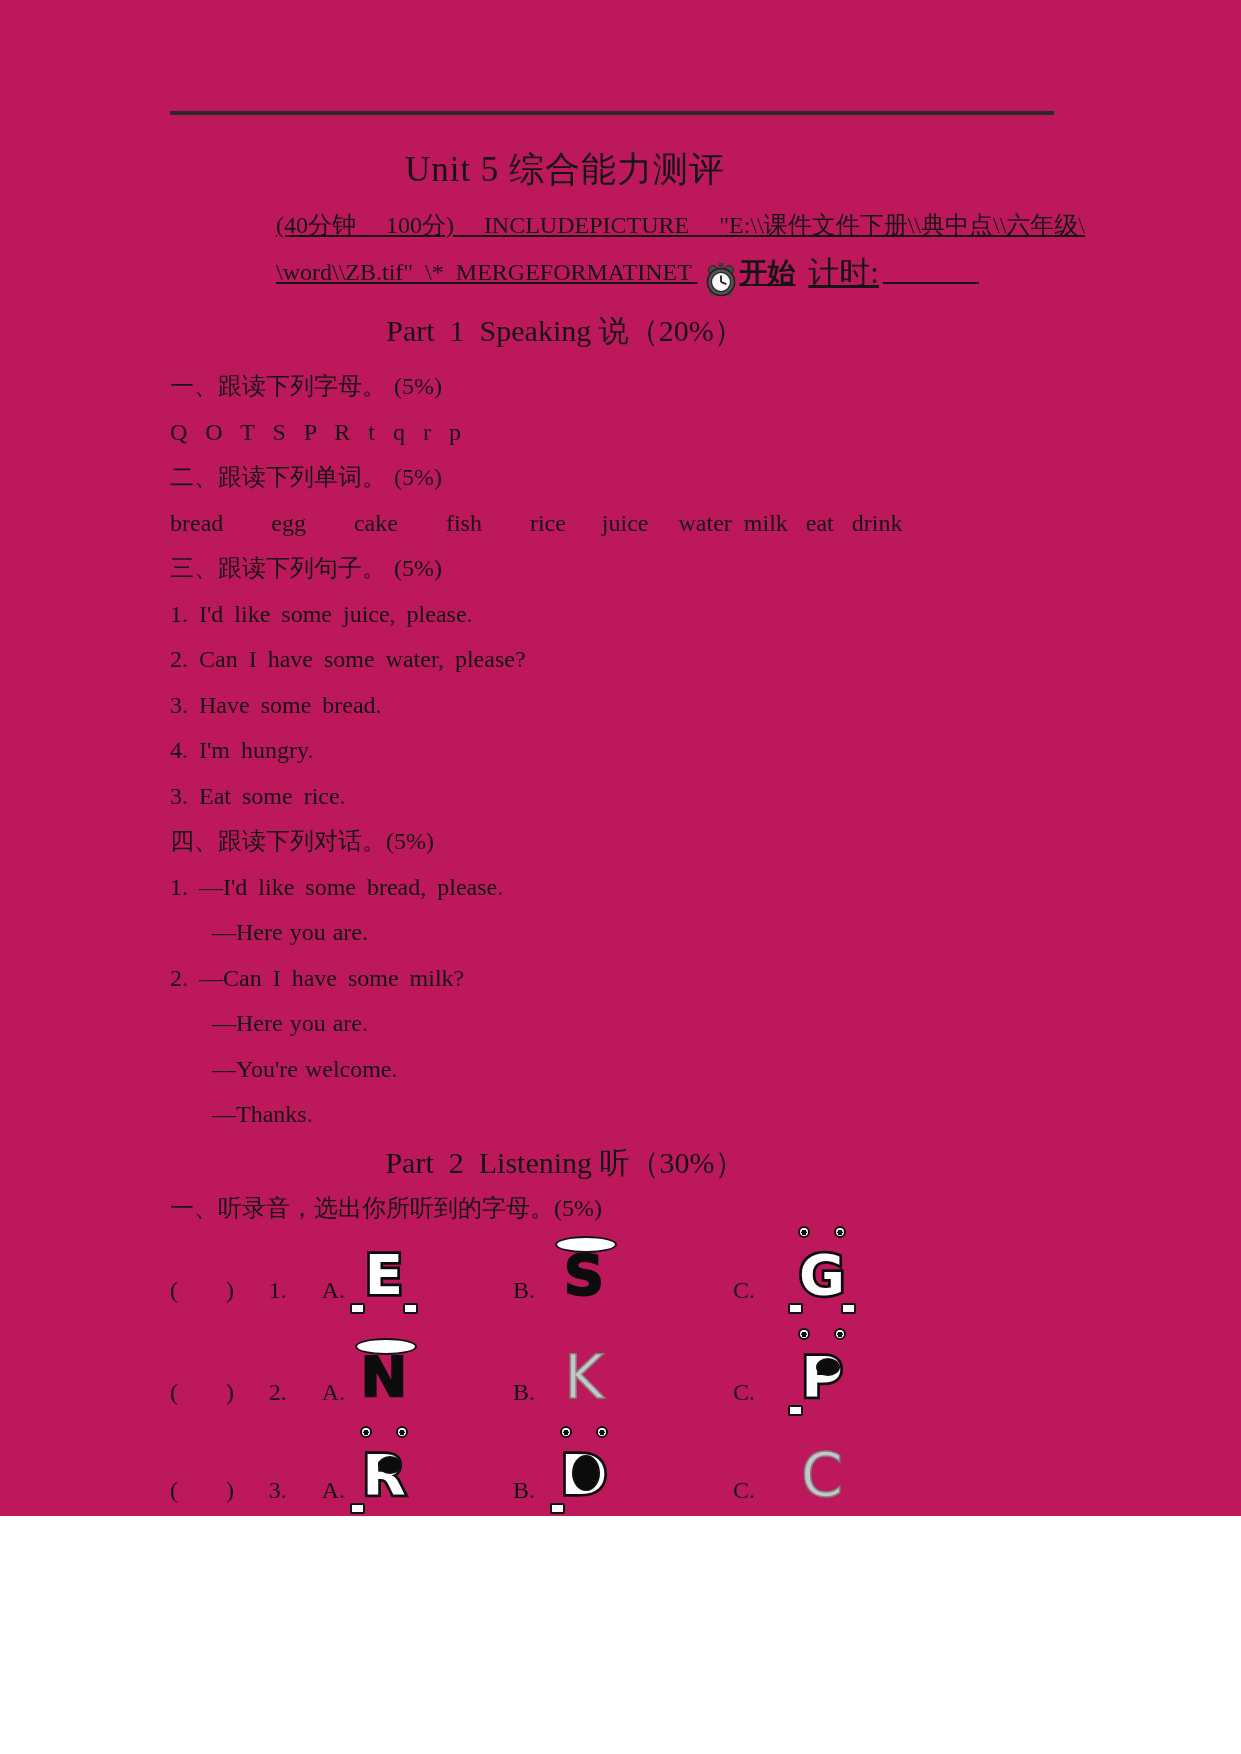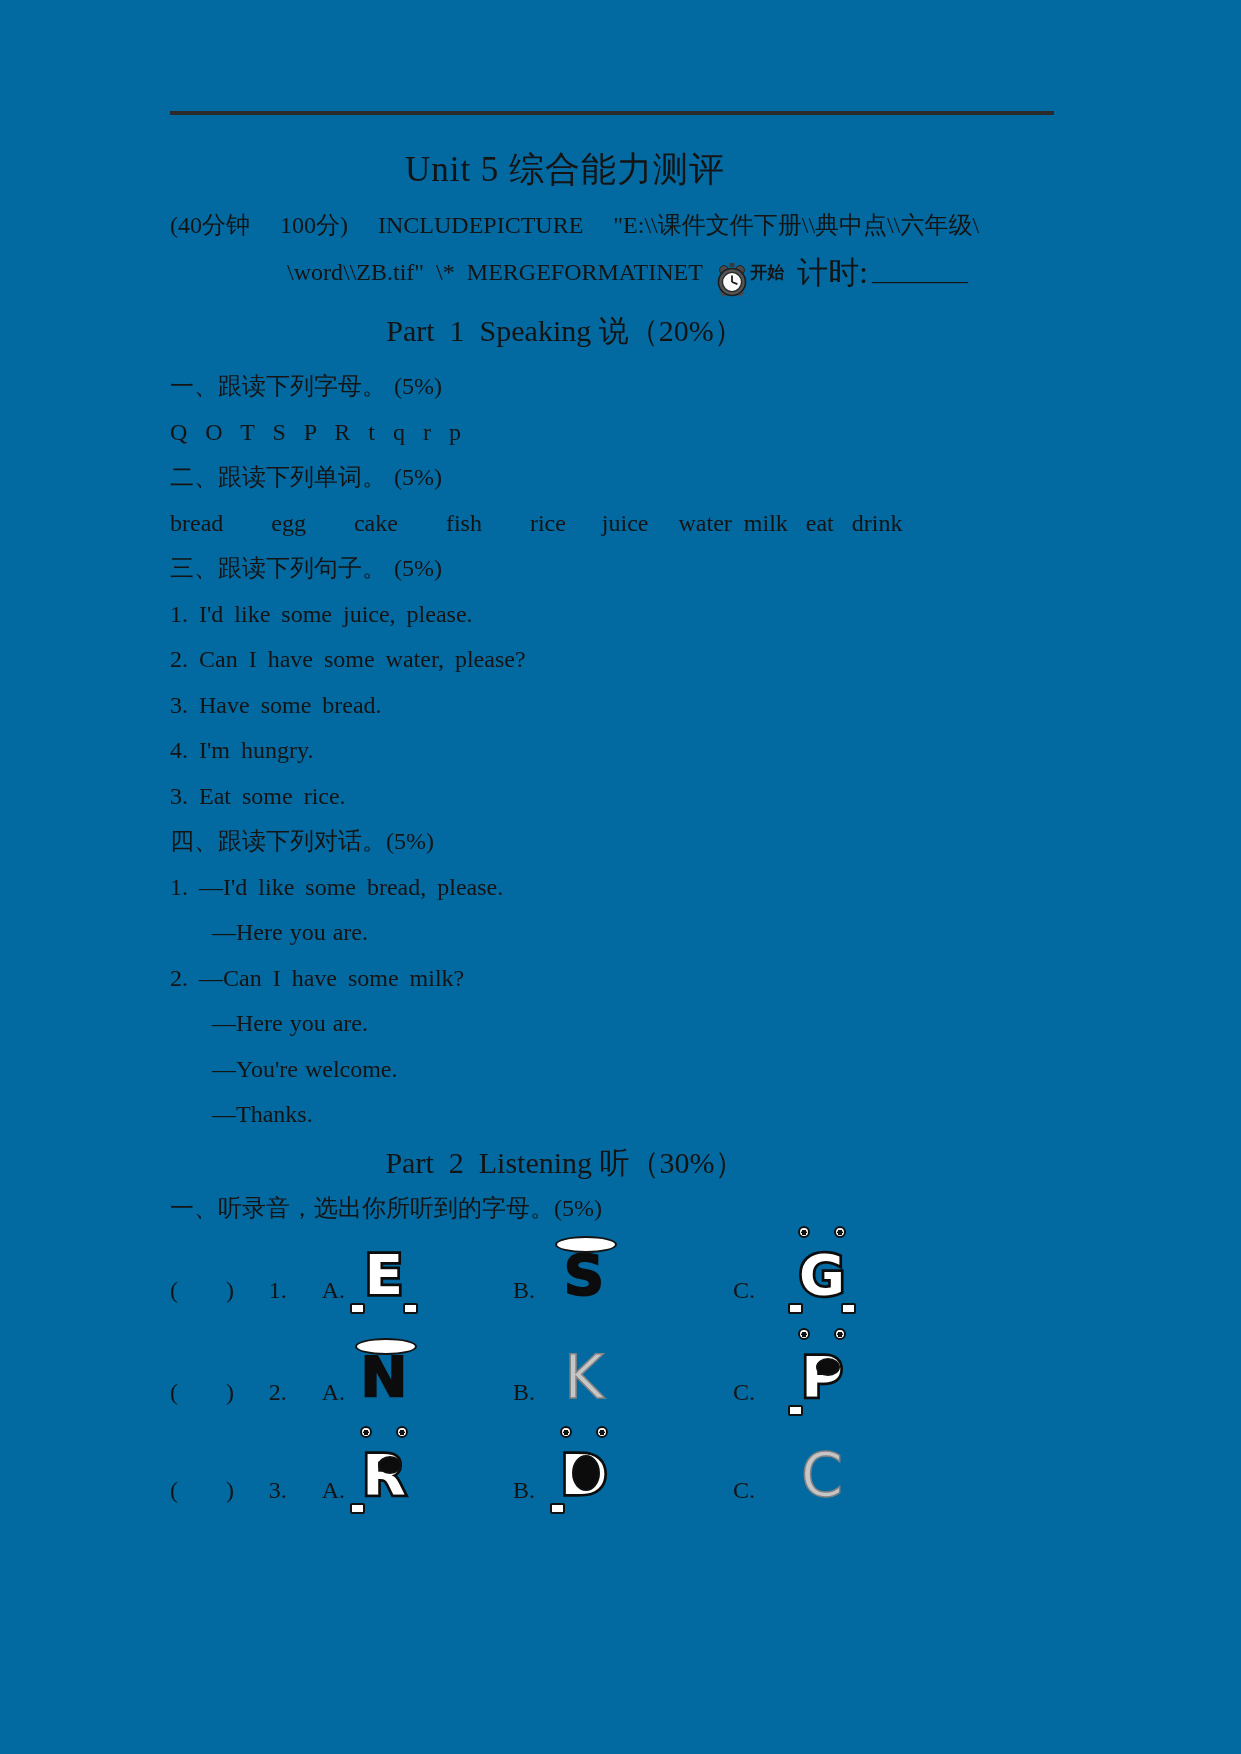--- a/index.html
+++ b/index.html
@@ -1,33 +1,33 @@
 <!DOCTYPE html>
 <html><head>
 <meta charset="utf-8">
 <style>
   * { margin:0; padding:0; box-sizing:border-box; }
   html,body { background:#ffffff; }
   .page {
-    position:relative; width:1241px; height:1754px; background:#0369a1;
+    position:relative; width:1241px; height:1516px; background:#be185d;
     font-family:"Liberation Serif","DejaVu Serif",serif; color:#141414;
     overflow:hidden;
   }
   .toprule { position:absolute; left:170px; top:111px; width:884px; height:4px; background:#2b2b2b; }
   .doc { position:absolute; left:170px; top:130px; width:915px; }
 
   .centerzone { width:790px; text-align:center; }
   .title { margin-top:18px; font-size:35px; line-height:44px; letter-spacing:1px; }
 
-  .meta { margin-top:10px; width:915px; text-align:left; font-size:24px; line-height:47px; }
+  .meta { margin-top:10px; width:915px; text-align:right; font-size:24px; line-height:47px;text-decoration:underline; }
   .meta .pre { white-space:pre-wrap; word-spacing:0; }
   .meta-line2 { display:flex; justify-content:center; align-items:flex-end; }
   .meta-line2 .fieldcode { white-space:pre-wrap; }
   .clock { margin:0 2px -2px 8px; }
-  .timer-bold { font-family:"Liberation Sans","DejaVu Sans",sans-serif; font-weight:700; font-size:17px; }
+  .timer-bold { font-family:"Liberation Sans","DejaVu Sans",sans-serif; font-weight:700; font-size:28px; }
   .timer-rest { font-size:31px;margin-left:13px; }
   .timer-blank { font-size:24px; letter-spacing:0; margin-left:4px; }
 
   .part-heading { margin-top:14px; font-size:30px; line-height:42px; white-space:pre-wrap; }
 
   .body { margin-top:12px; font-size:24px; line-height:45.5px; }
   .line { word-spacing:5px; white-space:pre-wrap; }
   .line.cjk { word-spacing:2px; }
   .line.pre { word-spacing:0; }
   .line.reply { word-spacing:1px; padding-left:42px; }

